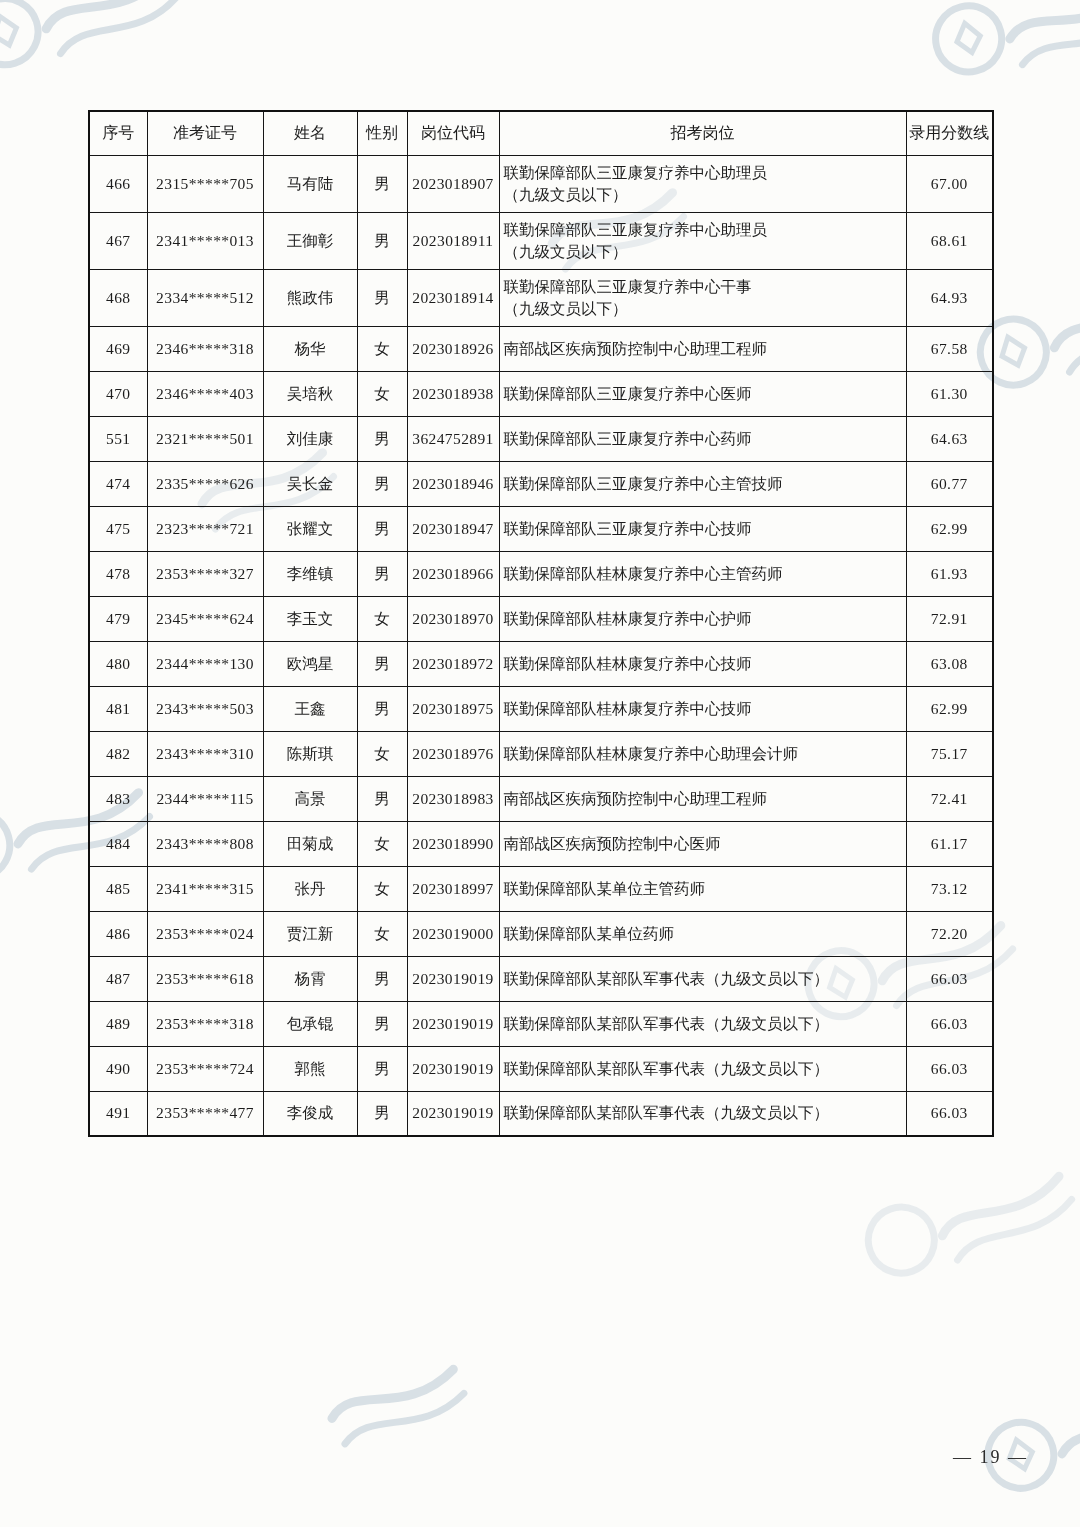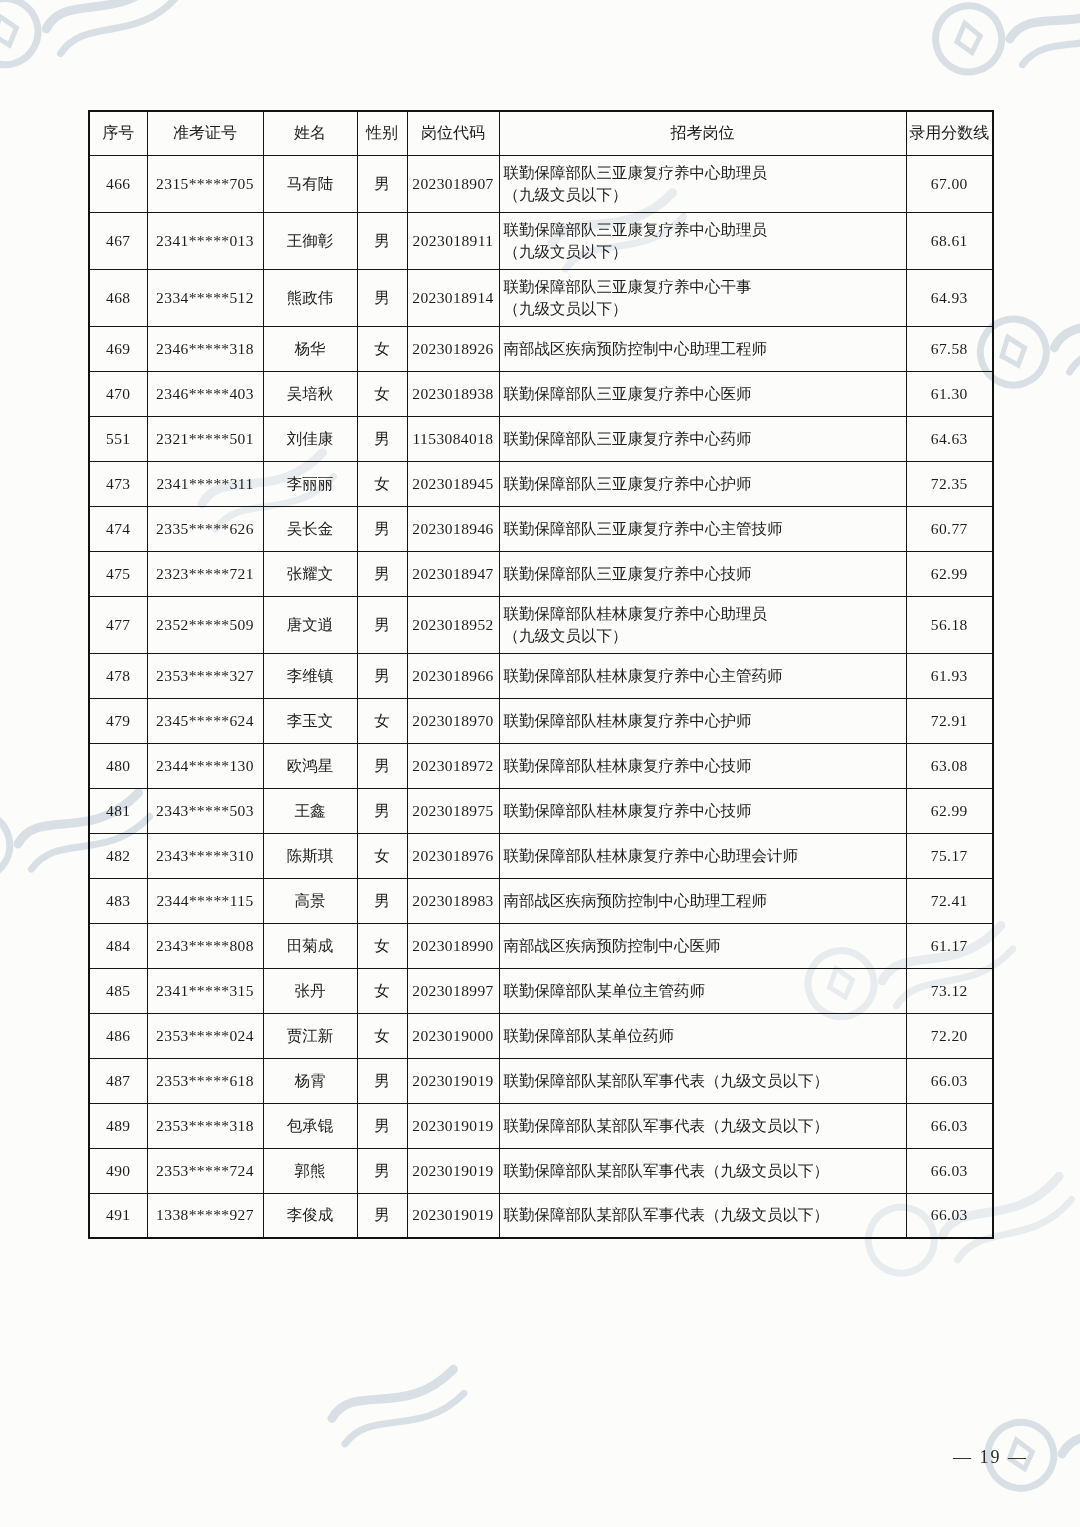--- a/index.html
+++ b/index.html
@@ -217,36 +217,25 @@
         <td class="pos">
           <div>联勤保障部队三亚康复疗养中心医师</div>
         </td>
         <td class="num">61.30</td>
       </tr>
       <tr>
         <td class="num">551</td>
         <td class="num">2321*****501</td>
         <td>刘佳康</td>
         <td>男</td>
-        <td class="num">1153084018</td>
+        <td class="num">3624752891</td>
         <td class="pos">
           <div>联勤保障部队三亚康复疗养中心药师</div>
         </td>
         <td class="num">64.63</td>
-      </tr>
-      <tr>
-        <td class="num">473</td>
-        <td class="num">2341*****311</td>
-        <td>李丽丽</td>
-        <td>女</td>
-        <td class="num">2023018945</td>
-        <td class="pos">
-          <div>联勤保障部队三亚康复疗养中心护师</div>
-        </td>
-        <td class="num">72.35</td>
       </tr>
       <tr>
         <td class="num">474</td>
         <td class="num">2335*****626</td>
         <td>吴长金</td>
         <td>男</td>
         <td class="num">2023018946</td>
         <td class="pos">
           <div>联勤保障部队三亚康复疗养中心主管技师</div>
         </td>
@@ -257,32 +246,20 @@
         <td class="num">2323*****721</td>
         <td>张耀文</td>
         <td>男</td>
         <td class="num">2023018947</td>
         <td class="pos">
           <div>联勤保障部队三亚康复疗养中心技师</div>
         </td>
         <td class="num">62.99</td>
       </tr>
       <tr>
-        <td class="num">477</td>
-        <td class="num">2352*****509</td>
-        <td>唐文逍</td>
-        <td>男</td>
-        <td class="num">2023018952</td>
-        <td class="pos">
-          <div>联勤保障部队桂林康复疗养中心助理员</div>
-          <div>（九级文员以下）</div>
-        </td>
-        <td class="num">56.18</td>
-      </tr>
-      <tr>
         <td class="num">478</td>
         <td class="num">2353*****327</td>
         <td>李维镇</td>
         <td>男</td>
         <td class="num">2023018966</td>
         <td class="pos">
           <div>联勤保障部队桂林康复疗养中心主管药师</div>
         </td>
         <td class="num">61.93</td>
       </tr>
@@ -402,21 +379,21 @@
         <td>郭熊</td>
         <td>男</td>
         <td class="num">2023019019</td>
         <td class="pos">
           <div>联勤保障部队某部队军事代表（九级文员以下）</div>
         </td>
         <td class="num">66.03</td>
       </tr>
       <tr>
         <td class="num">491</td>
-        <td class="num">1338*****927</td>
+        <td class="num">2353*****477</td>
         <td>李俊成</td>
         <td>男</td>
         <td class="num">2023019019</td>
         <td class="pos">
           <div>联勤保障部队某部队军事代表（九级文员以下）</div>
         </td>
         <td class="num">66.03</td>
       </tr>
     </tbody>
 </table>

